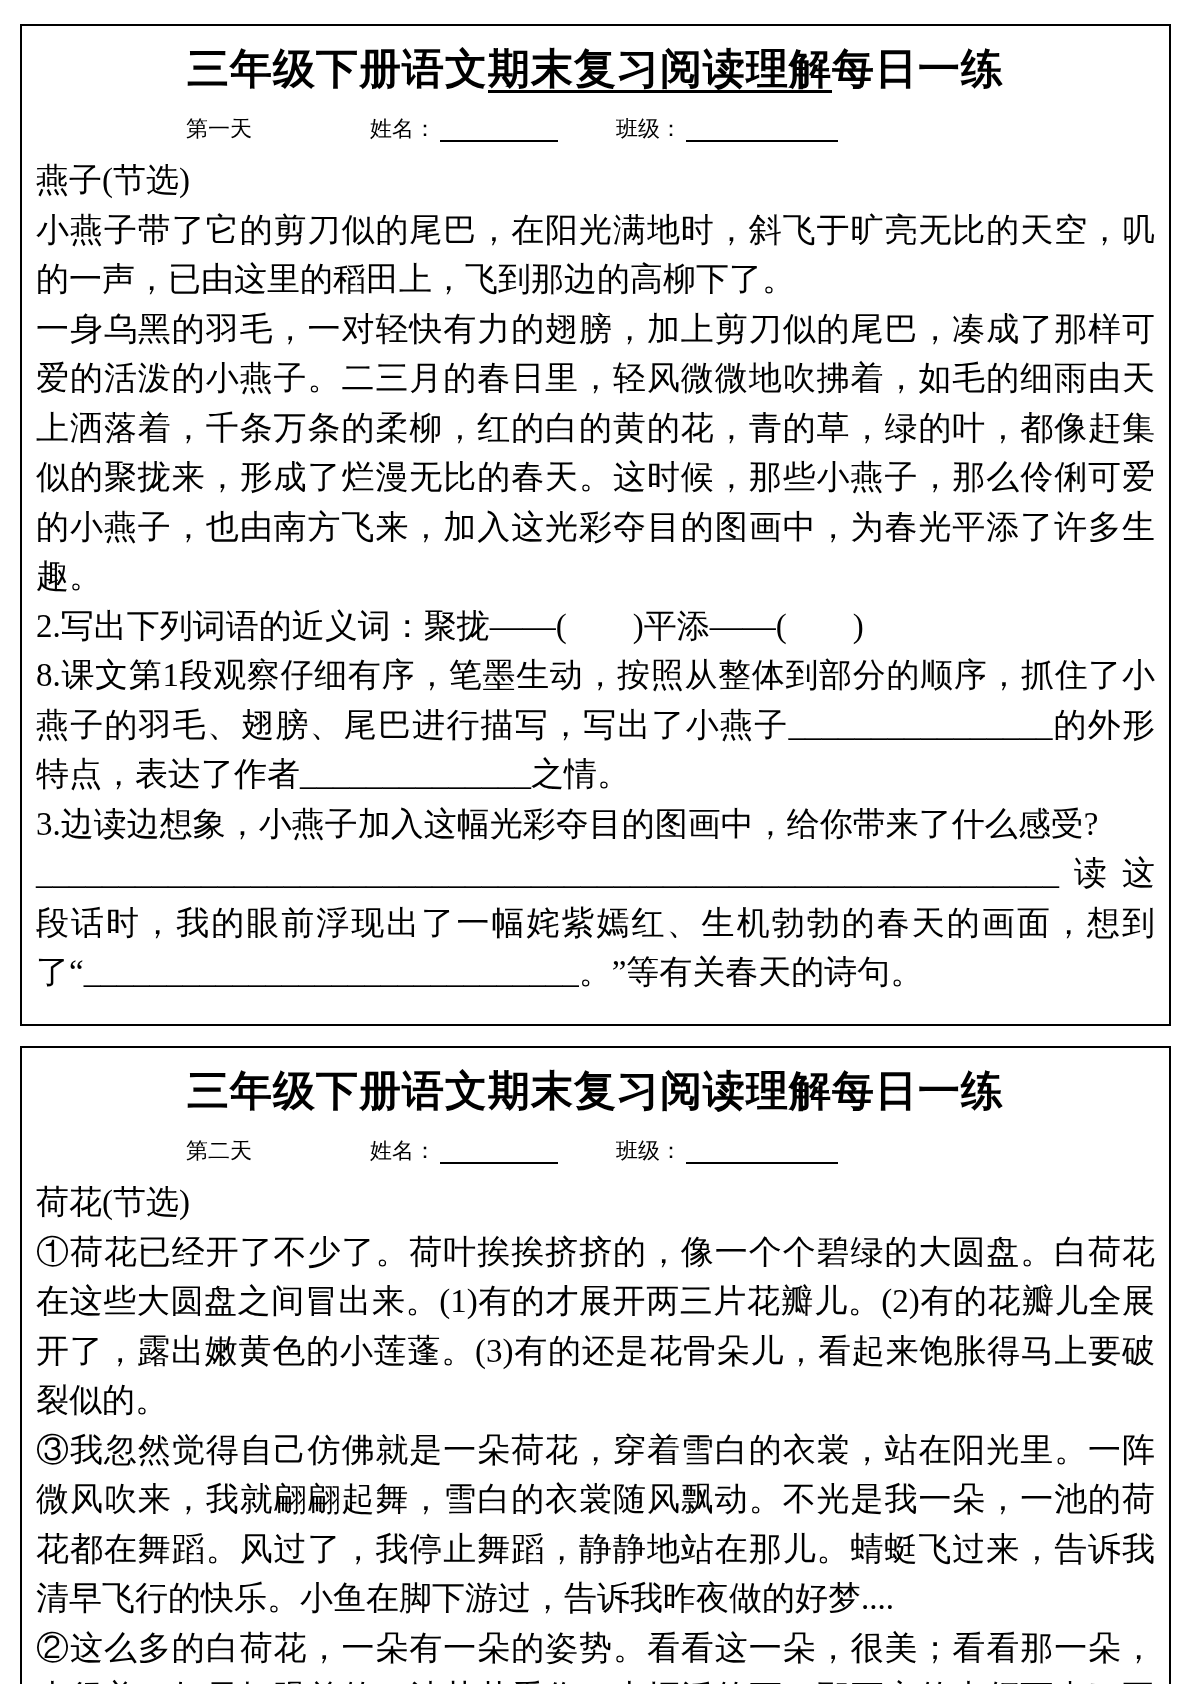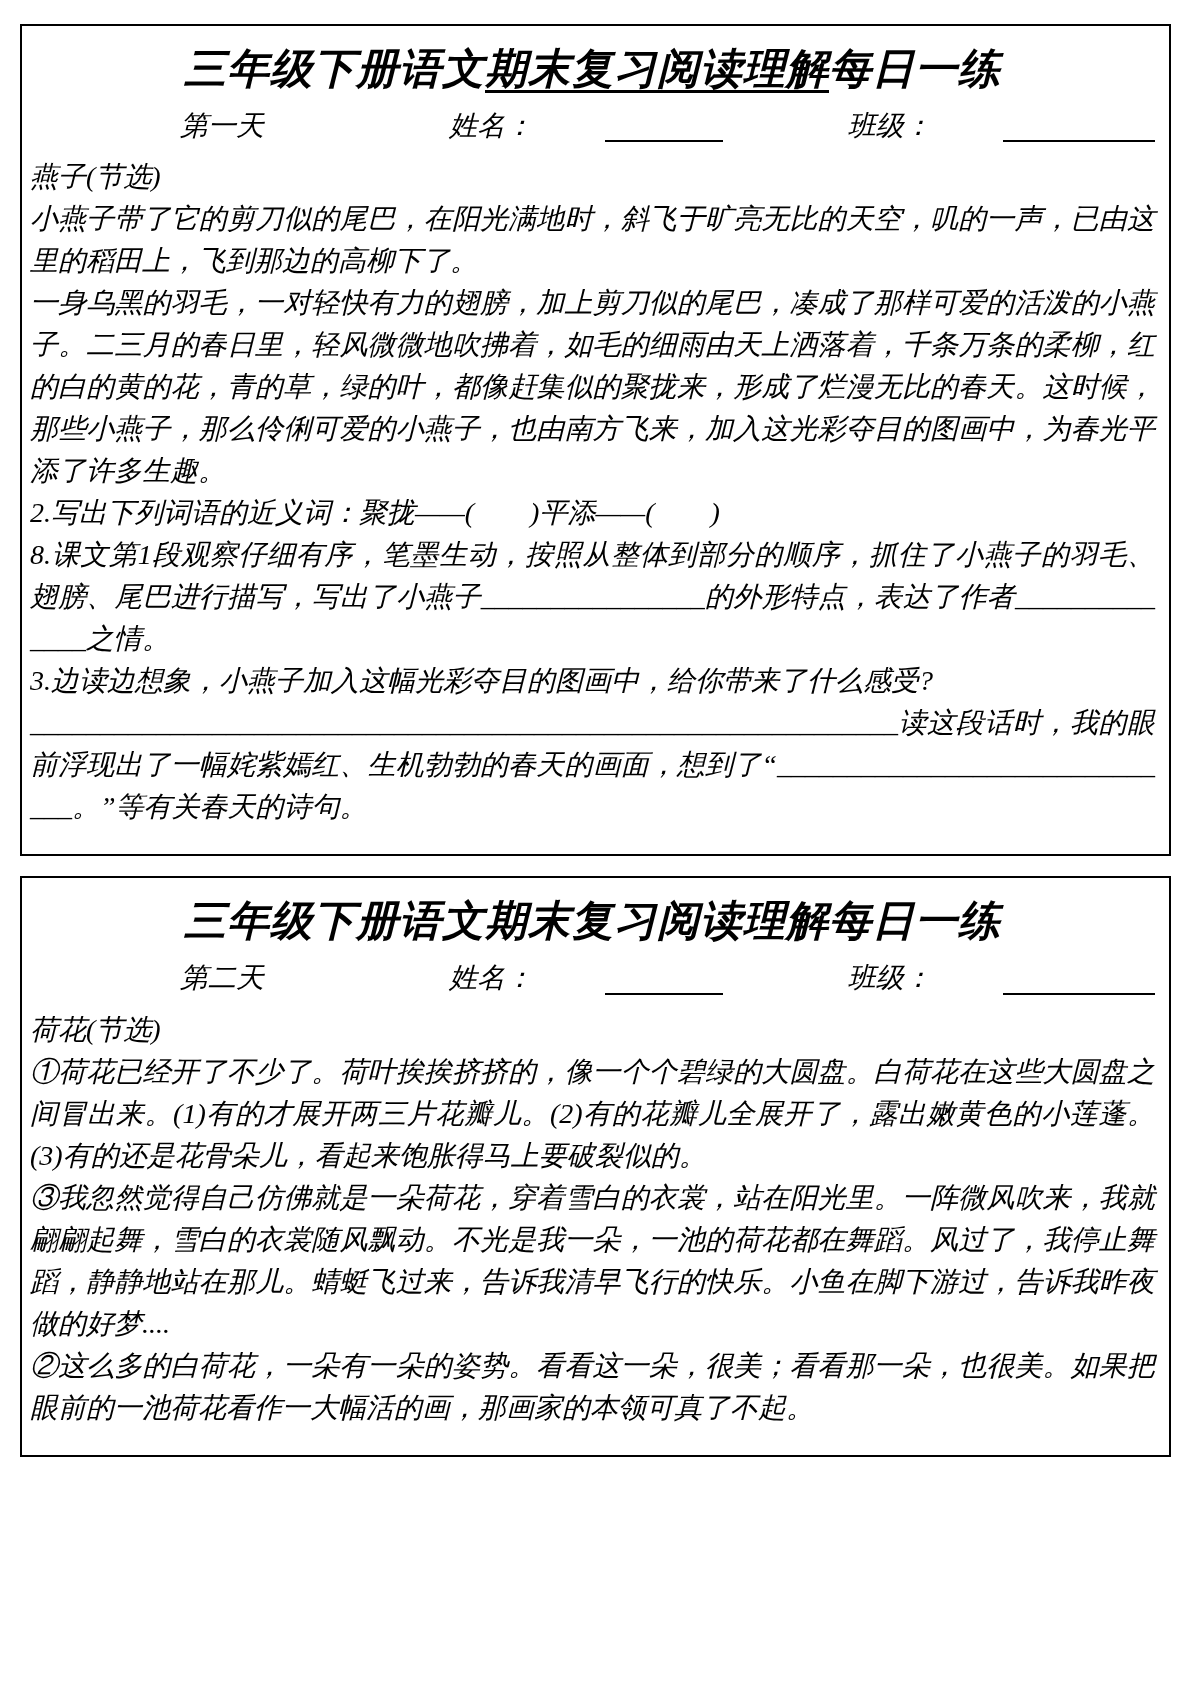--- a/index.html
+++ b/index.html
@@ -8,61 +8,59 @@
     background: #ffffff;
   }
   body {
     width: 1191px;
     color: #000000;
     font-family: "Liberation Serif", "DejaVu Serif", serif;
   }
   .worksheet-box {
     border: 2.5px solid #000000;
     margin: 24px 20px 4px 20px;
-    padding: 8px 14px 26px 8px;
+    padding: 8px 14px 26px 14px;
     box-sizing: border-box;
-    font-style: italic;
   }
   .worksheet-box + .worksheet-box {
     margin-top: 20px;
   }
   .ws-title {
     font-size: 42px;
     font-weight: bold;
     text-align: center;
     margin: 10px 0 14px 0;
     letter-spacing: 1px;
     line-height: 1.2;
   }
   .ws-title .underlined {
     text-decoration: underline;
     text-decoration-thickness: 3px;
     text-underline-offset: 7px;
   }
   .header-row {
-    font-size: 28px;
+    font-size: 22px;
     display: flex;
     align-items: flex-end;
     margin: 6px 0 14px 0;
     line-height: 1.2;
-    justify-content: space-between;
   }
   .day-label { margin-left: 150px; }
   .name-label { margin-left: 118px; }
   .class-label { margin-left: 58px; }
   .blank-line {
     display: inline-block;
     border-bottom: 2px solid #000000;
     height: 32px;
     vertical-align: bottom;
   }
   .blank-name  { width: 118px; margin-left: 4px; }
   .blank-class { width: 152px; margin-left: 4px; }
   .content p {
-    font-size: 28px;
+    font-size: 33px;
     line-height: 1.5;
     margin: 0;
     text-align: justify;
     word-break: break-all;
     overflow-wrap: anywhere;
   }
 </style>
 </head>
 <body>
 

